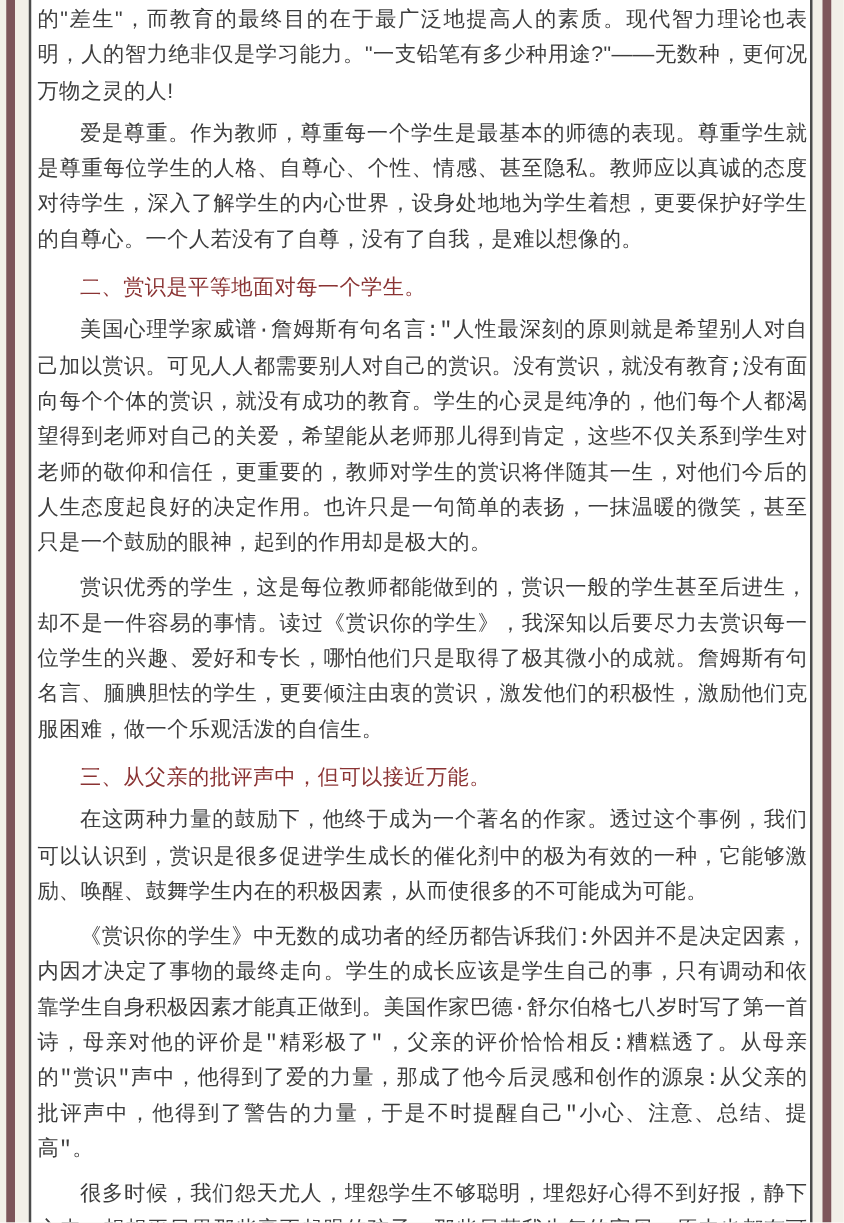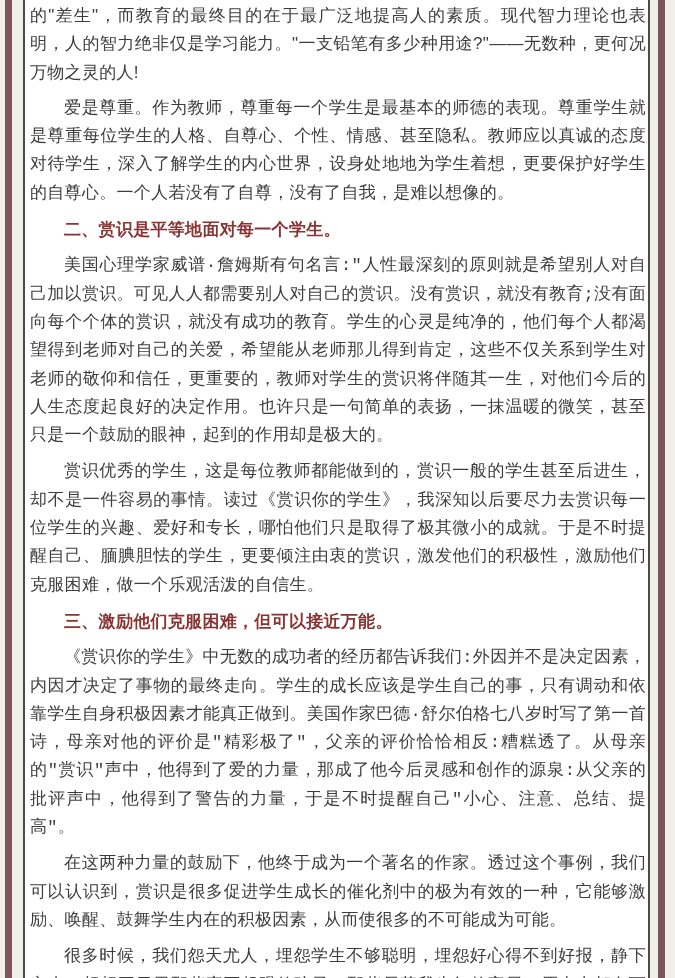--- a/index.html
+++ b/index.html
@@ -51,35 +51,35 @@
     text-indent: 0;
   }
   .para {
     color: var(--body_text, #3d3d3d);
     font-weight: normal;
     text-indent: 2em;
     font-family: Liberation Mono, monospace;
   }
   .heading {
     color: var(--heading_text, #8a3333);
-    font-weight: bold;
+    font-weight: normal;
     text-indent: 2em;
   }
 </style>
 </head>
 <body>
 
 <div class="page">
   <div class="stripe stripe-left"></div>
   <div class="stripe stripe-right"></div>
 
   <div class="content">
     <p class="para-cont">的"差生"，而教育的最终目的在于最广泛地提高人的素质。现代智力理论也表明，人的智力绝非仅是学习能力。"一支铅笔有多少种用途?"——无数种，更何况万物之灵的人!</p>
     <p class="para">爱是尊重。作为教师，尊重每一个学生是最基本的师德的表现。尊重学生就是尊重每位学生的人格、自尊心、个性、情感、甚至隐私。教师应以真诚的态度对待学生，深入了解学生的内心世界，设身处地地为学生着想，更要保护好学生的自尊心。一个人若没有了自尊，没有了自我，是难以想像的。</p>
     <h3 class="heading">二、赏识是平等地面对每一个学生。</h3>
     <p class="para">美国心理学家威谱·詹姆斯有句名言:"人性最深刻的原则就是希望别人对自己加以赏识。可见人人都需要别人对自己的赏识。没有赏识，就没有教育;没有面向每个个体的赏识，就没有成功的教育。学生的心灵是纯净的，他们每个人都渴望得到老师对自己的关爱，希望能从老师那儿得到肯定，这些不仅关系到学生对老师的敬仰和信任，更重要的，教师对学生的赏识将伴随其一生，对他们今后的人生态度起良好的决定作用。也许只是一句简单的表扬，一抹温暖的微笑，甚至只是一个鼓励的眼神，起到的作用却是极大的。</p>
-    <p class="para">赏识优秀的学生，这是每位教师都能做到的，赏识一般的学生甚至后进生，却不是一件容易的事情。读过《赏识你的学生》，我深知以后要尽力去赏识每一位学生的兴趣、爱好和专长，哪怕他们只是取得了极其微小的成就。于是不时提醒自己、腼腆胆怯的学生，更要倾注由衷的赏识，激发他们的积极性，激励他们克服困难，做一个乐观活泼的自信生。</p>
-    <h3 class="heading">三、激励他们克服困难，但可以接近万能。</h3>
+    <p class="para">赏识优秀的学生，这是每位教师都能做到的，赏识一般的学生甚至后进生，却不是一件容易的事情。读过《赏识你的学生》，我深知以后要尽力去赏识每一位学生的兴趣、爱好和专长，哪怕他们只是取得了极其微小的成就。詹姆斯有句名言、腼腆胆怯的学生，更要倾注由衷的赏识，激发他们的积极性，激励他们克服困难，做一个乐观活泼的自信生。</p>
+    <h3 class="heading">三、从父亲的批评声中，但可以接近万能。</h3>
+    <p class="para">在这两种力量的鼓励下，他终于成为一个著名的作家。透过这个事例，我们可以认识到，赏识是很多促进学生成长的催化剂中的极为有效的一种，它能够激励、唤醒、鼓舞学生内在的积极因素，从而使很多的不可能成为可能。</p>
     <p class="para">《赏识你的学生》中无数的成功者的经历都告诉我们:外因并不是决定因素，内因才决定了事物的最终走向。学生的成长应该是学生自己的事，只有调动和依靠学生自身积极因素才能真正做到。美国作家巴德·舒尔伯格七八岁时写了第一首诗，母亲对他的评价是"精彩极了"，父亲的评价恰恰相反:糟糕透了。从母亲的"赏识"声中，他得到了爱的力量，那成了他今后灵感和创作的源泉:从父亲的批评声中，他得到了警告的力量，于是不时提醒自己"小心、注意、总结、提高"。</p>
-    <p class="para">在这两种力量的鼓励下，他终于成为一个著名的作家。透过这个事例，我们可以认识到，赏识是很多促进学生成长的催化剂中的极为有效的一种，它能够激励、唤醒、鼓舞学生内在的积极因素，从而使很多的不可能成为可能。</p>
     <p class="para">很多时候，我们怨天尤人，埋怨学生不够聪明，埋怨好心得不到好报，静下心来，想想平日里那些毫不起眼的孩子，那些尽惹我生气的宝贝，原来也都有可爱的一</p>
   </div>
 </div>
 
 </body></html>

